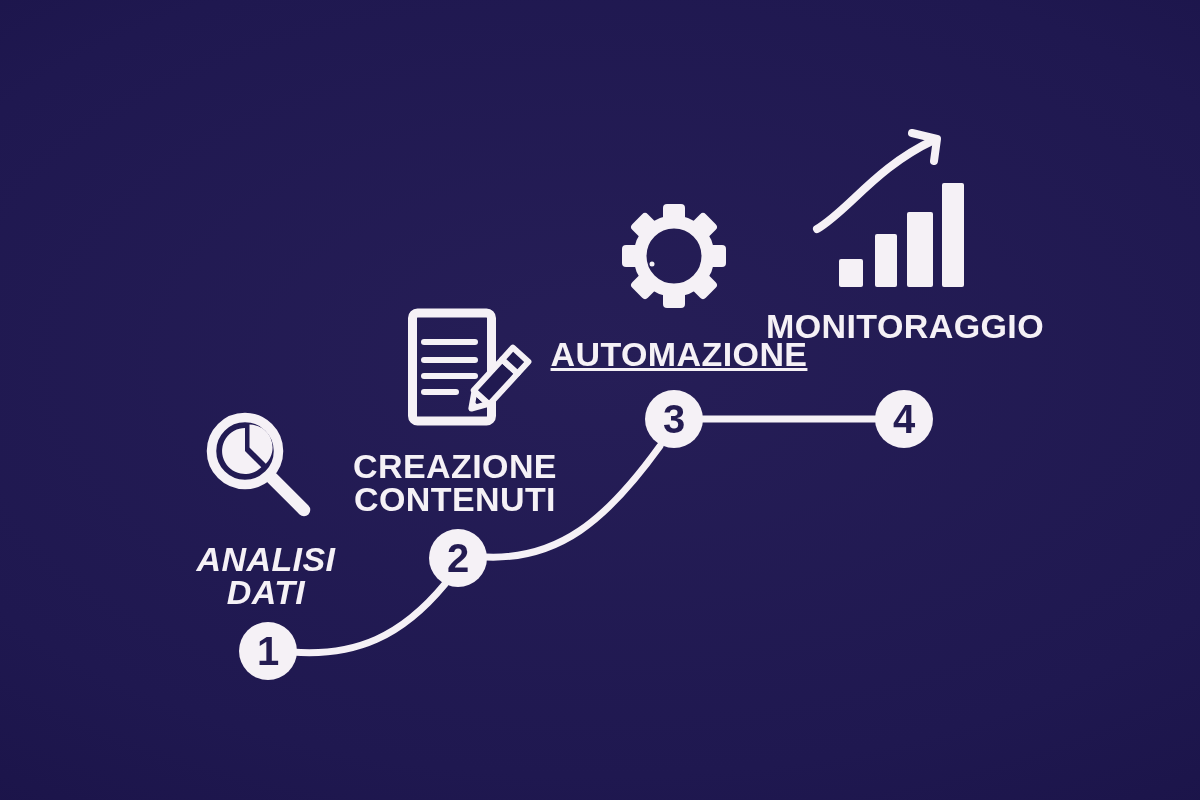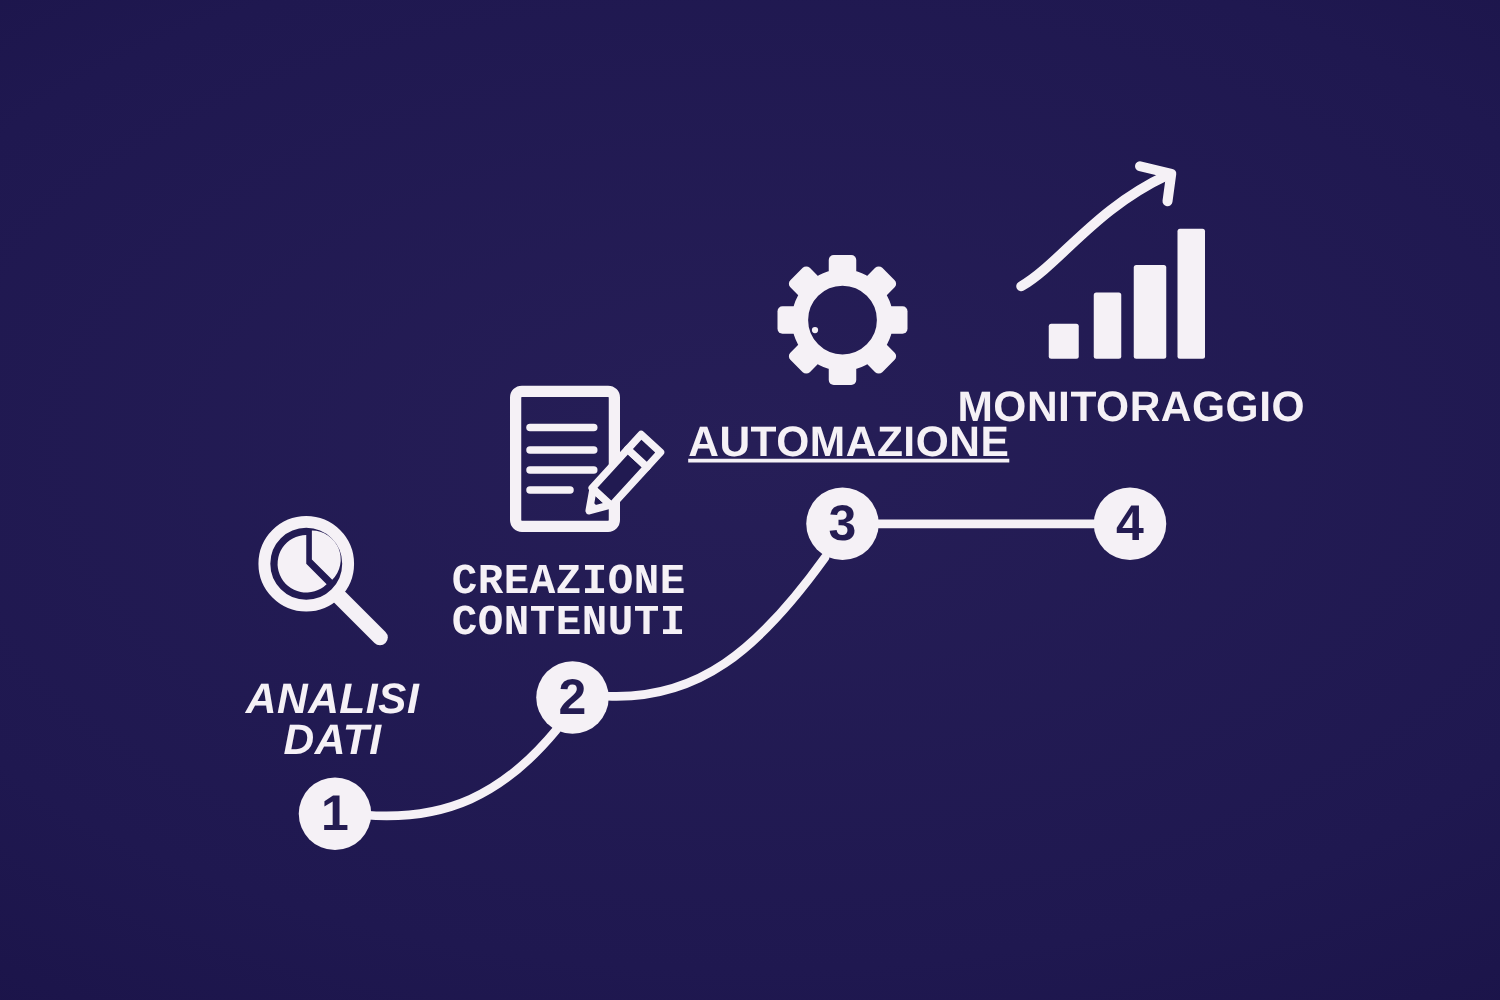--- a/index.html
+++ b/index.html
@@ -107,21 +107,21 @@
         <path d="M 112 8 L 137 14 L 134 36"></path>
       </g>
     </svg>
   </div>
 
   <div class="step-label" style="left:126px;top:543px;width:280px;font-style:italic;">
     <span>ANALISI</span>
     <span>DATI</span>
   </div>
 
-  <div class="step-label" style="left:315px;top:450px;width:280px;font-family:Liberation Mono, monospace;">
+  <div class="step-label" style="left:315px;top:450px;width:280px;">
     <span>CREAZIONE</span>
     <span>CONTENUTI</span>
   </div>
 
   <div class="step-label" style="left:529px;top:338px;width:300px;text-decoration:underline;">
     <span>AUTOMAZIONE</span>
   </div>
 
   <div class="step-label" style="left:755px;top:310px;width:300px;">
     <span>MONITORAGGIO</span>

